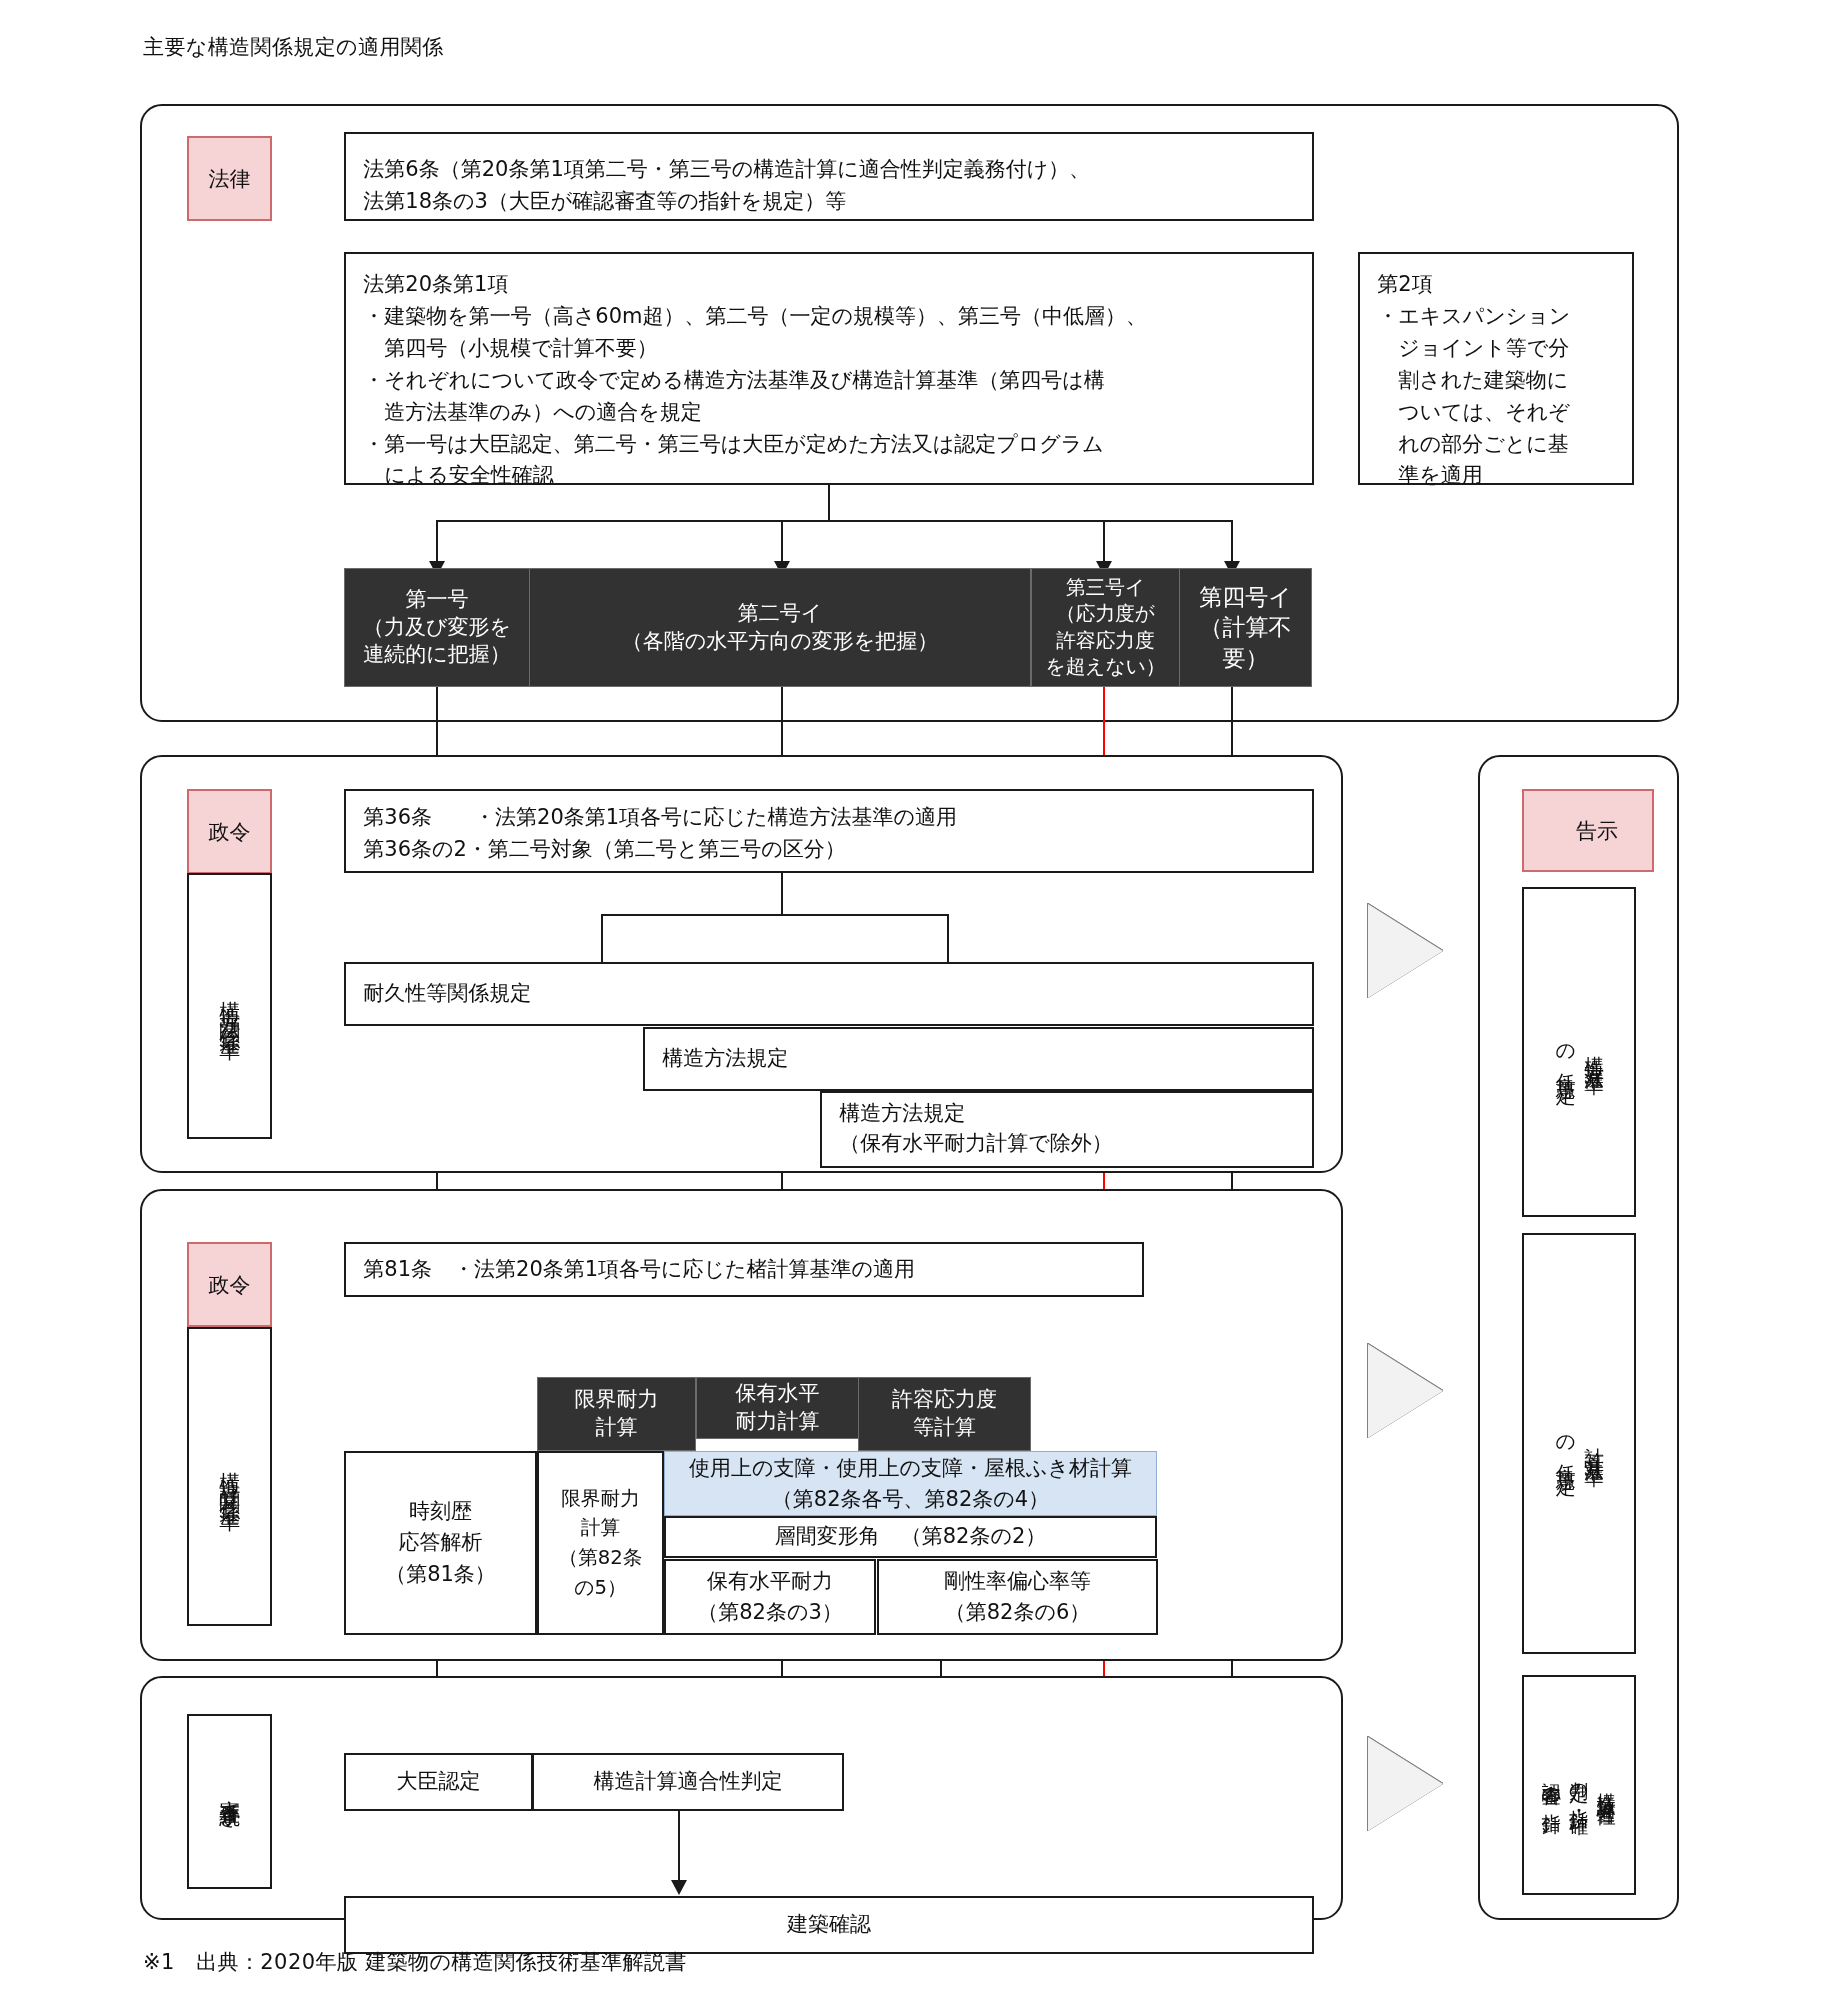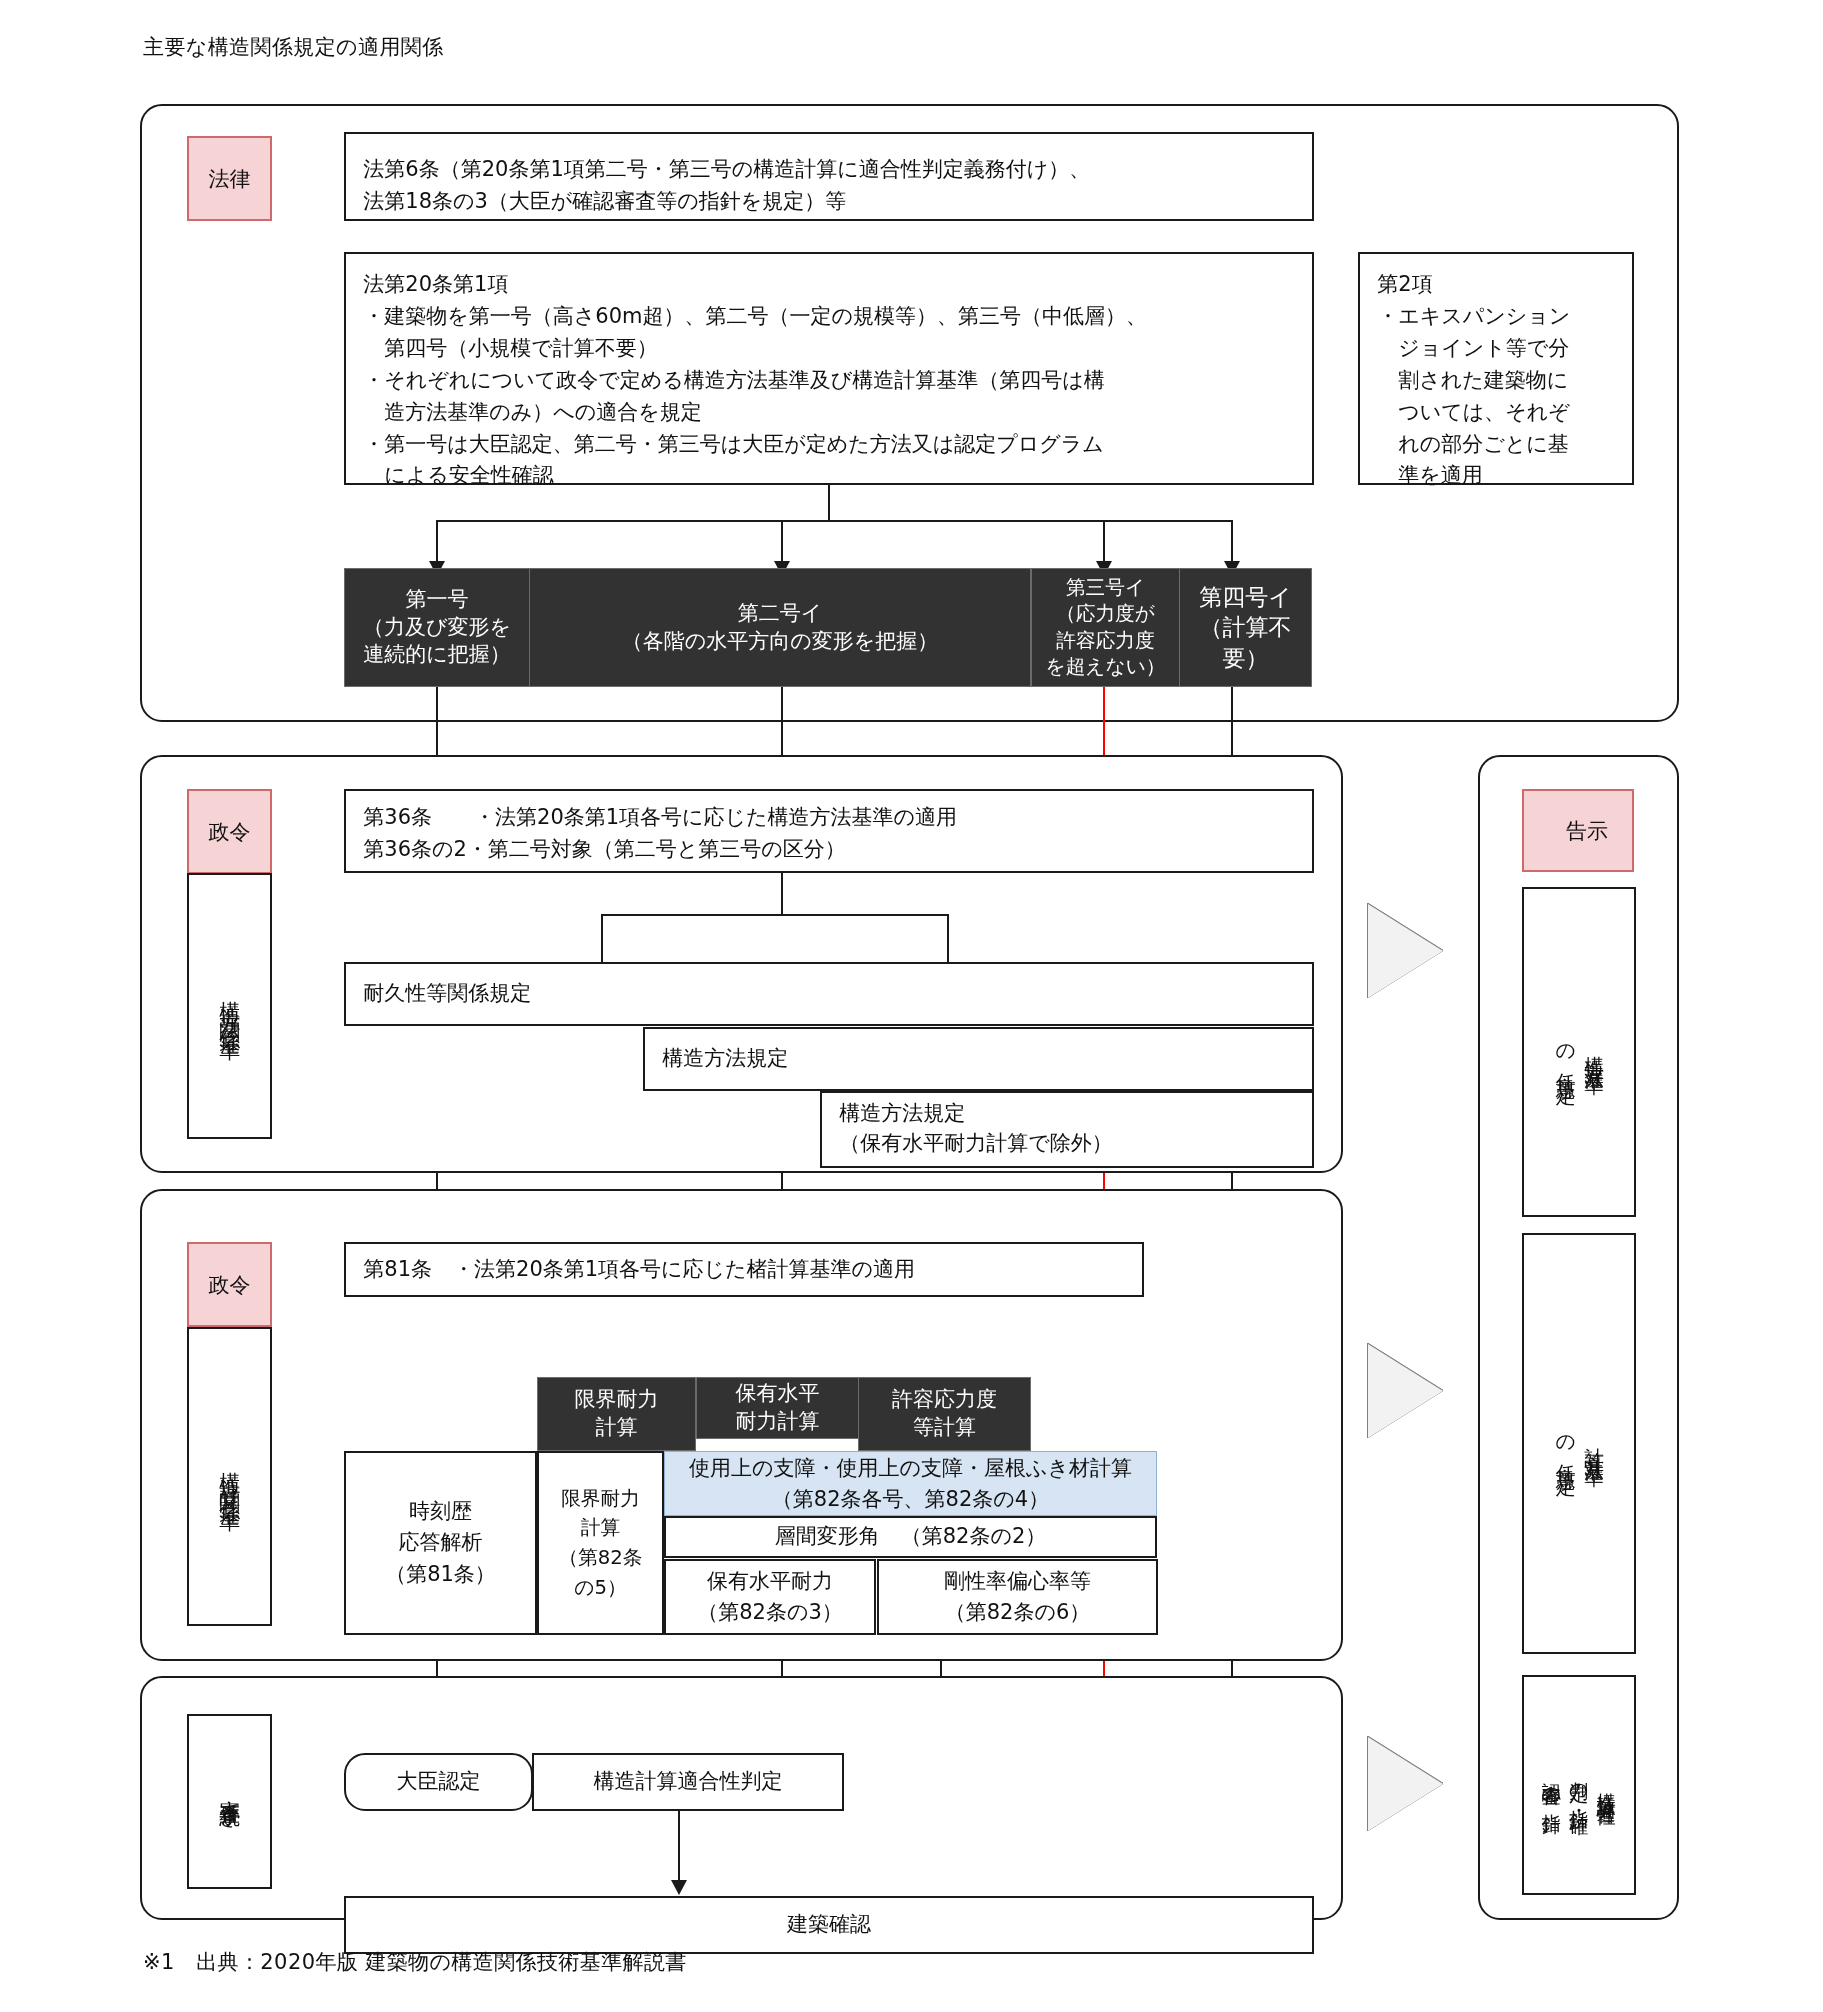--- a/index.html
+++ b/index.html
@@ -241,31 +241,31 @@
   <div class="abs wbox center multiline" style="left:664px;top:1559px;width:212px;height:76px;">保有水平耐力
 （第82条の3）</div>
   <div class="abs wbox center multiline" style="left:877px;top:1559px;width:281px;height:76px;">剛性率偏心率等
 （第82条の6）</div>
 
 
   <div class="abs panel" style="left:140px;top:1676px;width:1203px;height:244px;"></div>
 
   <div class="abs vbox tight" style="left:187px;top:1714px;width:85px;height:175px;">審査手続き</div>
 
-  <div class="abs wbox center" style="left:344px;top:1753px;width:189px;height:58px;border-radius:21px;">大臣認定</div>
+  <div class="abs wbox center" style="left:344px;top:1753px;width:189px;height:58px;">大臣認定</div>
   <div class="abs wbox center" style="left:532px;top:1753px;width:312px;height:58px;">構造計算適合性判定</div>
 
   <div class="abs wbox center" style="left:344px;top:1896px;width:970px;height:58px;">建築確認</div>
 
   <div class="vline" style="left:678px;top:1811px;height:71px;"></div>
   <div class="arrow" style="left:671px;top:1880px;"></div>
 
   <div class="abs panel" style="left:1478px;top:755px;width:201px;height:1165px;"></div>
 
-  <div class="abs chip" style="left:1522px;top:789px;width:112px;height:83px;padding-left:18px;">告示</div>
+  <div class="abs chip" style="left:1522px;top:789px;width:132px;height:83px;padding-left:18px;">告示</div>
 
   <div class="abs vbox2" style="left:1522px;top:887px;width:114px;height:330px;">構造方法基準
 の任意規定</div>
 
   <div class="abs vbox2" style="left:1522px;top:1233px;width:114px;height:421px;">計算方法基準
 の任意規定</div>
 
   <div class="abs vbox2" style="left:1522px;top:1675px;width:114px;height:220px;letter-spacing:2.4px;font-size:19px;">構造計算適合性
 判定の指針・確
 認審査の指針</div>

